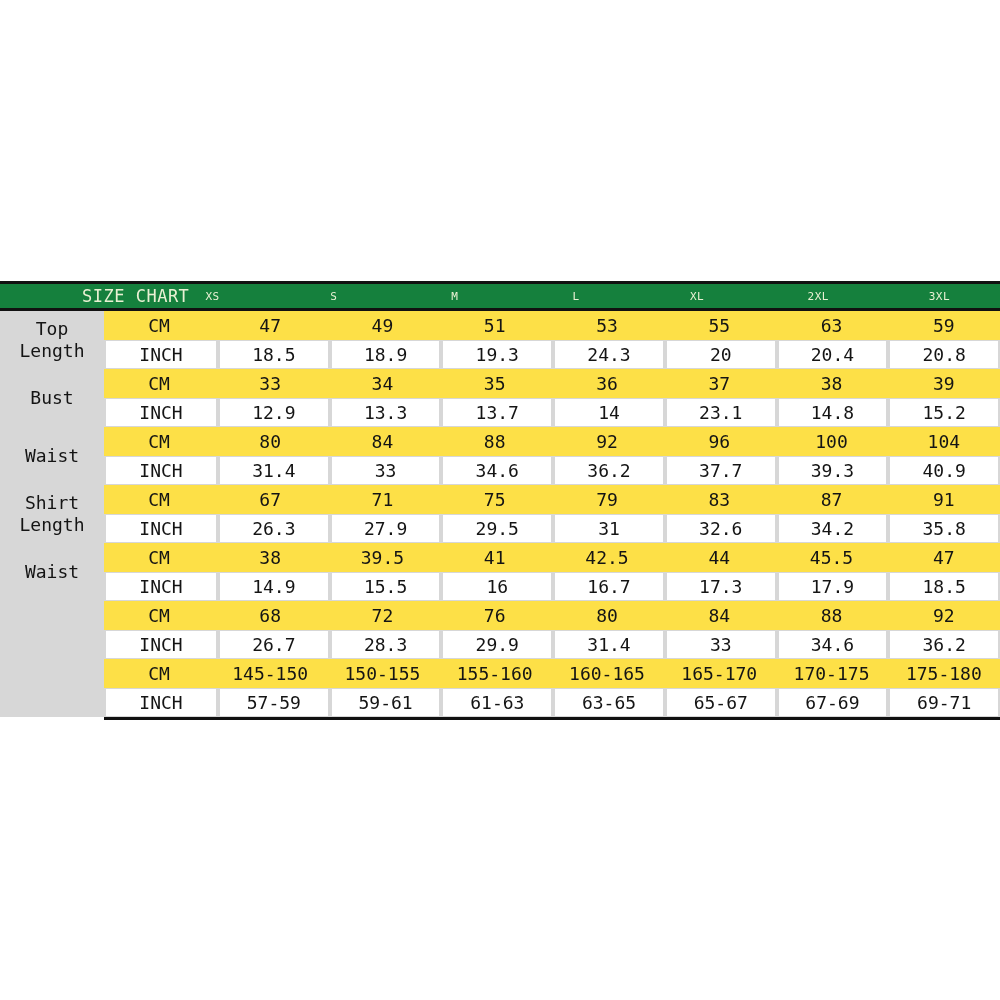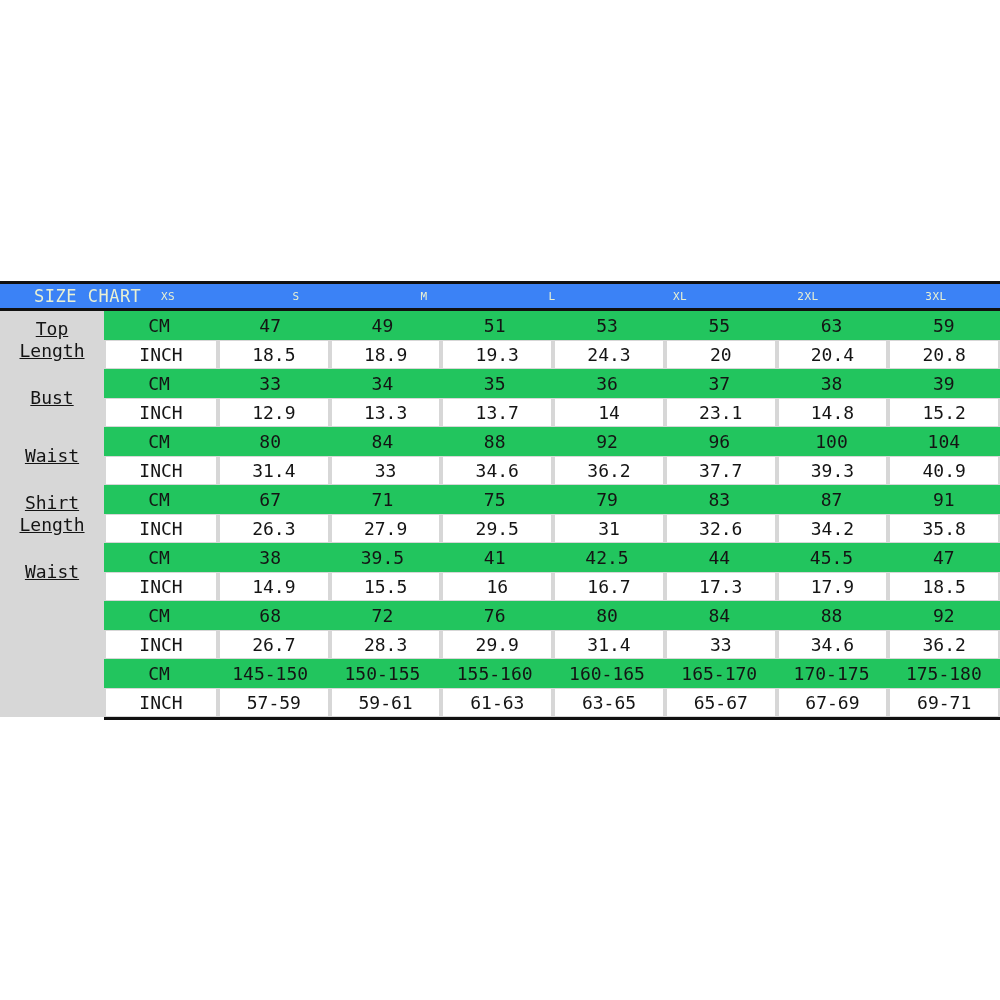--- a/index.html
+++ b/index.html
@@ -43,23 +43,24 @@
   .rule-bottom-inner {
     height: 3px;
     background: #111111;
     margin-left: 104px;
     width: 896px;
   }
 
   
   .head-row {
     display: flex;
-    background: #3b82f6;
+    background: #15803d;
     height: 24px;
     align-items: center;
+    padding-left: 48px;
   }
 
   .head-title {
     width: 104px;
     flex: 0 0 104px;
     text-align: center;
     color: #e9f0d3;
     font-size: 17px;
     letter-spacing: 0.5px;
     white-space: nowrap;
@@ -94,21 +95,21 @@
     align-items: center;
     justify-content: center;
     text-align: center;
     color: #141414;
     font-size: 18px;
     line-height: 1.22;
     height: 58px;
     box-sizing: border-box;
   }
 
-  .label-group span { display: block; text-decoration: underline; }
+  .label-group span { display: block; }
 
   .grid-col {
     flex: 1 1 auto;
     display: flex;
     flex-direction: column;
     background: #d7d7d7;
   }
 
   .data-row {
     display: flex;
@@ -130,21 +131,21 @@
   }
 
   .data-row.inch .cell {
     background: #ffffff;
     margin: 0 2px;
     height: 27px;
     line-height: 27px;
   }
 
   .data-row.cm .cell {
-    background: #22c55e;
+    background: #fde047;
   }
 
   .unit-cell { flex: 0 0 110px !important; }
 </style>
 </head>
 <body>
 
 <div id="page">
 
   <div id="chart">

